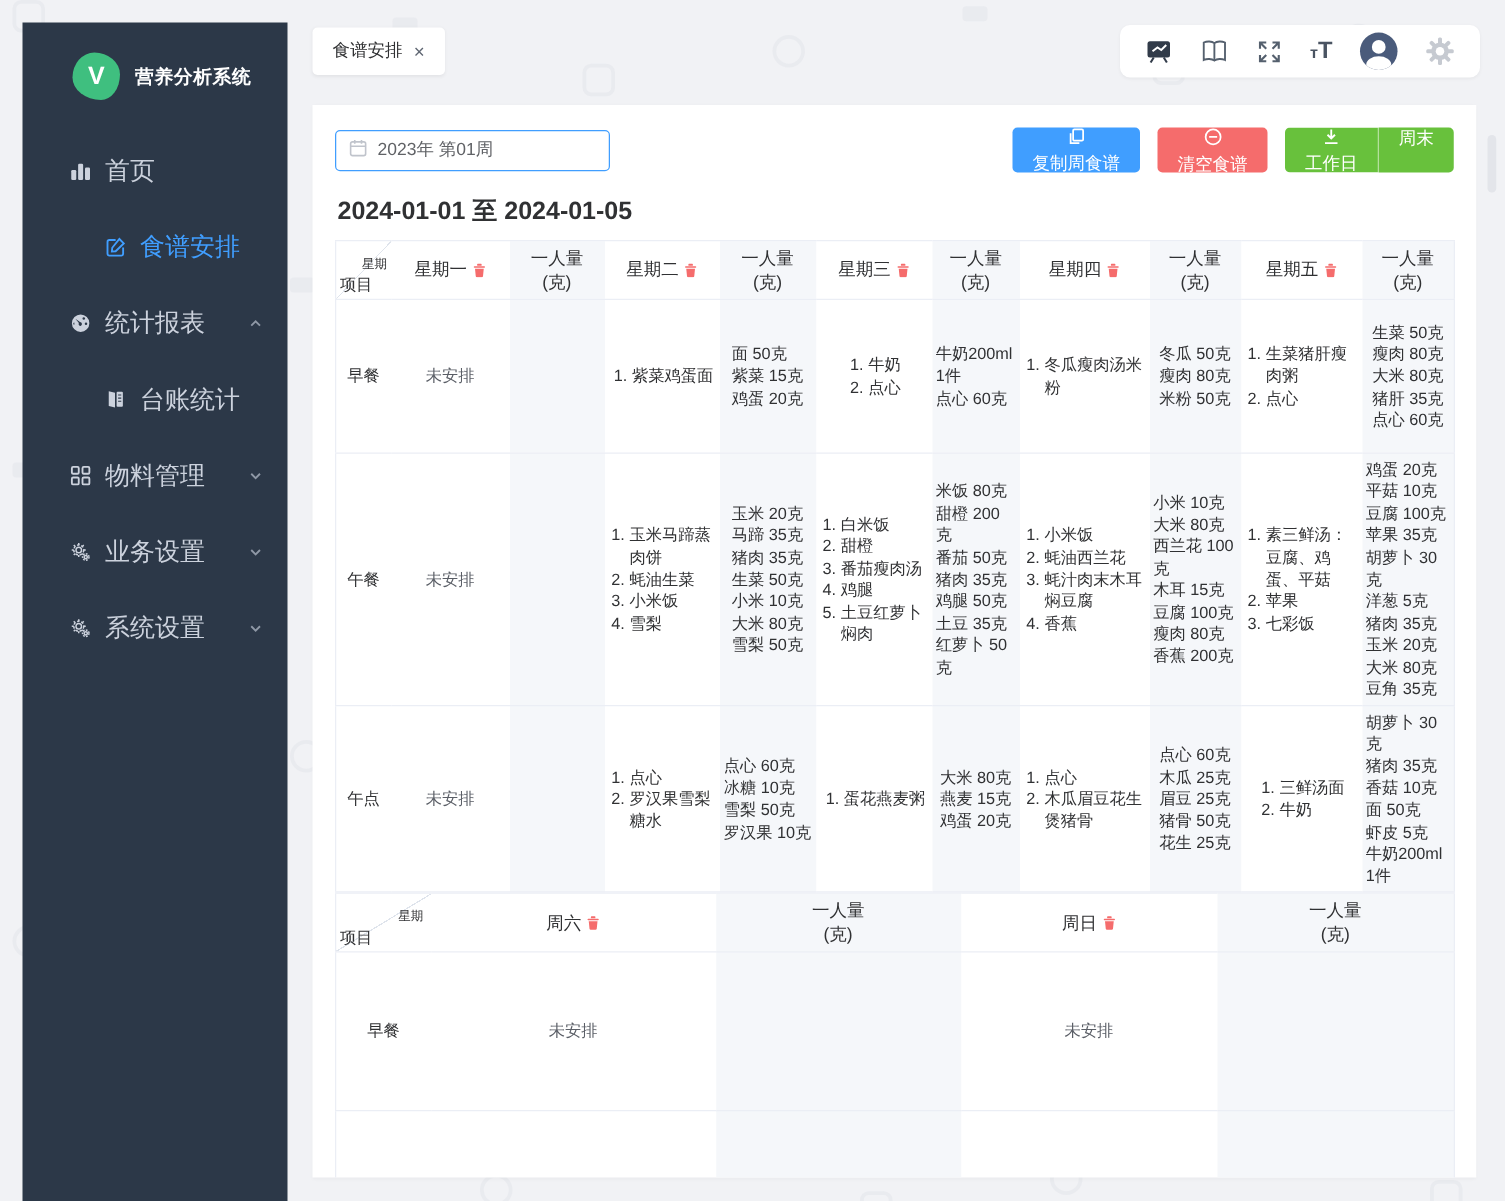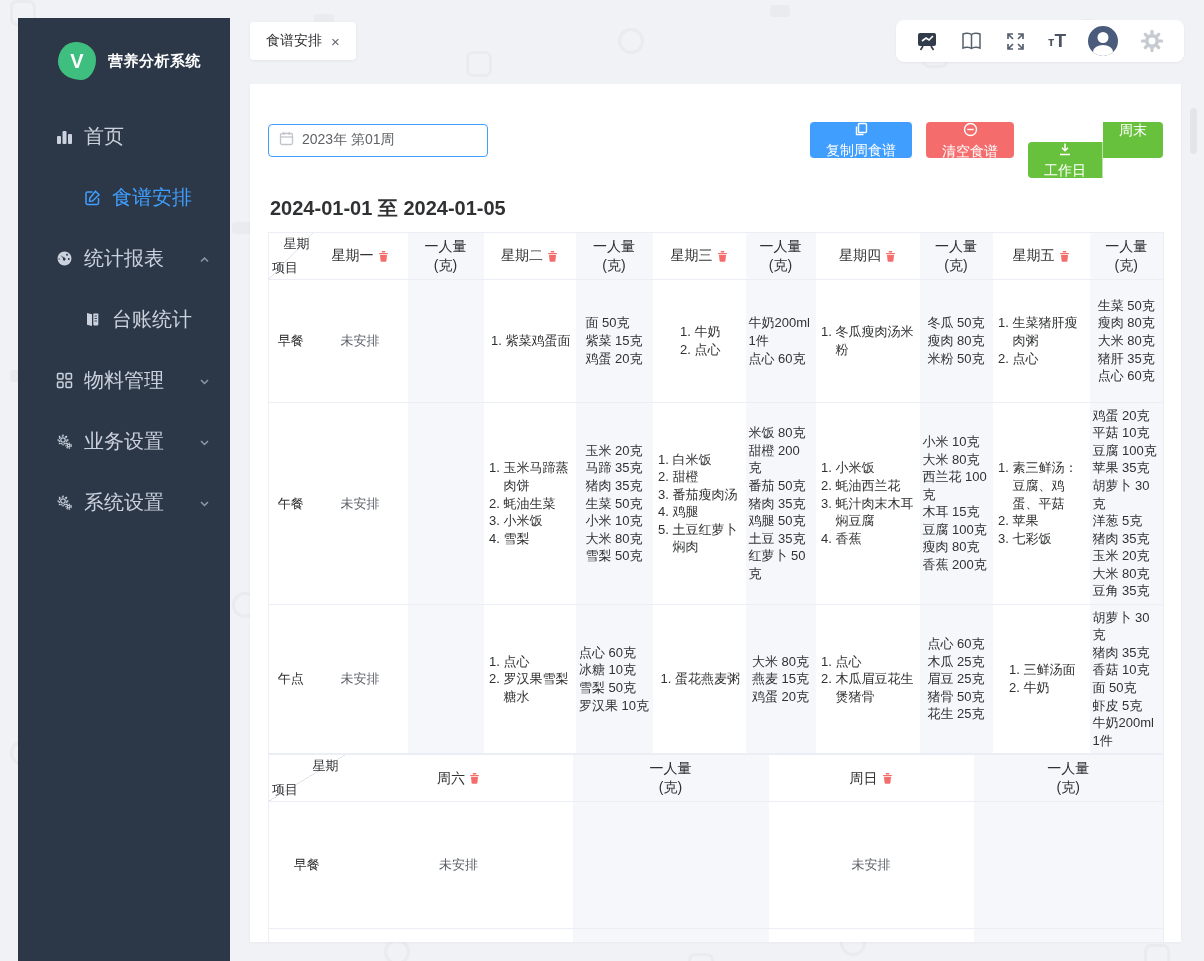--- a/index.html
+++ b/index.html
@@ -79,21 +79,21 @@
   }
   .toolbar .spacer { flex:1; }
   .btn {
     height:36px; border:none; border-radius:4px; color:#fff; font-size:14px;
     display:inline-flex; align-items:center; gap:6px; padding:0 16px; cursor:pointer;
     font-family:inherit;
     flex-direction:column;
   }
   .btn-blue { background:#409eff; margin-right:14px; }
   .btn-red  { background:#f56c6c; margin-right:14px; }
-  .btn-green { background:#68c13c; border-radius:4px 0 0 4px; border-right:1px solid rgba(255,255,255,.55);margin-top:40px; }
+  .btn-green { background:#68c13c; border-radius:4px 0 0 4px; border-right:1px solid rgba(255,255,255,.55); }
   .btn-green2 { background:#68c13c; border-radius:0 4px 4px 0; }
   .bicon { display:inline-flex; }
 
   .range-title { font-size:20px; font-weight:600; color:#303133; margin:17px 0 10px 2px; }
   .weekend-title { font-size:17px; font-weight:600; color:#303133; margin:13px 0 10px 2px; }
 
   
   table.meal { border-collapse:collapse; table-layout:fixed; width:895px; }
   table.meal th, table.meal td {
     border-top:1px solid #ebeef5; border-bottom:1px solid #ebeef5;
@@ -103,21 +103,21 @@
   table.meal { border-left:1px solid #ebeef5; border-right:1px solid #ebeef5; }
   table.meal th { font-size:14px; color:#303133; }
   th.qty-h, td.qty-c { background:#f5f7fa; }
   th.day-h { font-weight:600; }
   th.day-h .dh { display:inline-flex; align-items:center; gap:4px; }
   .corner {
     position:relative; height:100%; min-height:43px;
     background:
       linear-gradient(to bottom right, transparent 49.4%, #dfe4ec 49.4%, #dfe4ec 50.6%, transparent 50.6%);
   }
-  .corner .c-top { position:absolute; top:2px; right:3px; font-size:13px; }
+  .corner .c-top { position:absolute; top:12px; right:3px; font-size:10px; }
   .corner .c-bot { position:absolute; bottom:2px; left:3px; font-size:13px; }
   .wk-corner .c-top { right:6px; }
   .amounts { display:inline-block; text-align:left; }
   .amounts div { text-align:left; }
   ol.dishes { display:inline-block; text-align:left; margin:0; padding-left:17px; }
   ol.dishes li { text-align:left; }
   .unsched { color:#5a5e66; }
   .meal-lbl { font-size:14px; }
 
   

